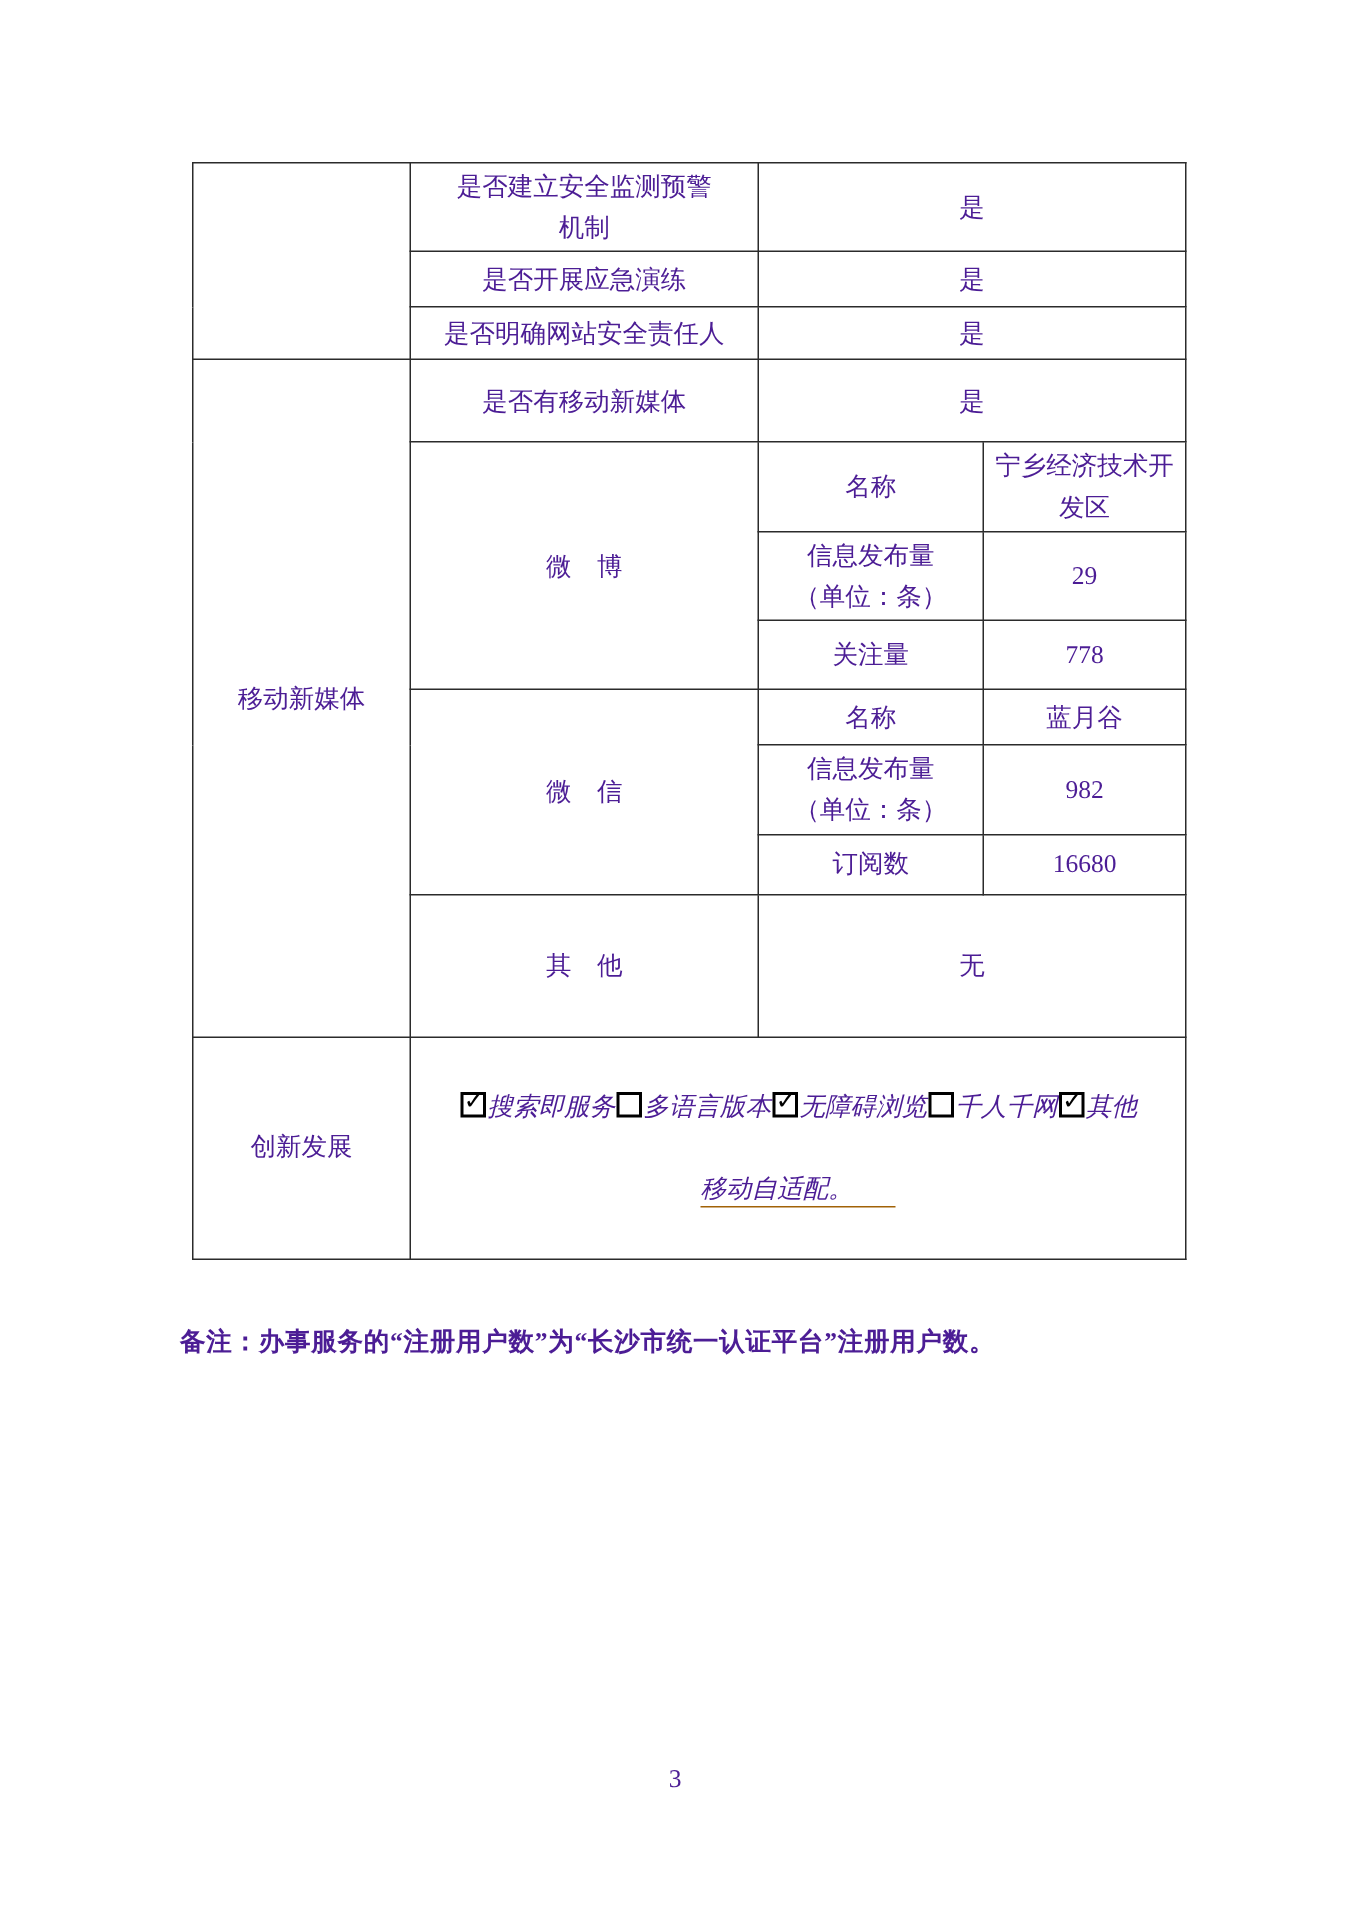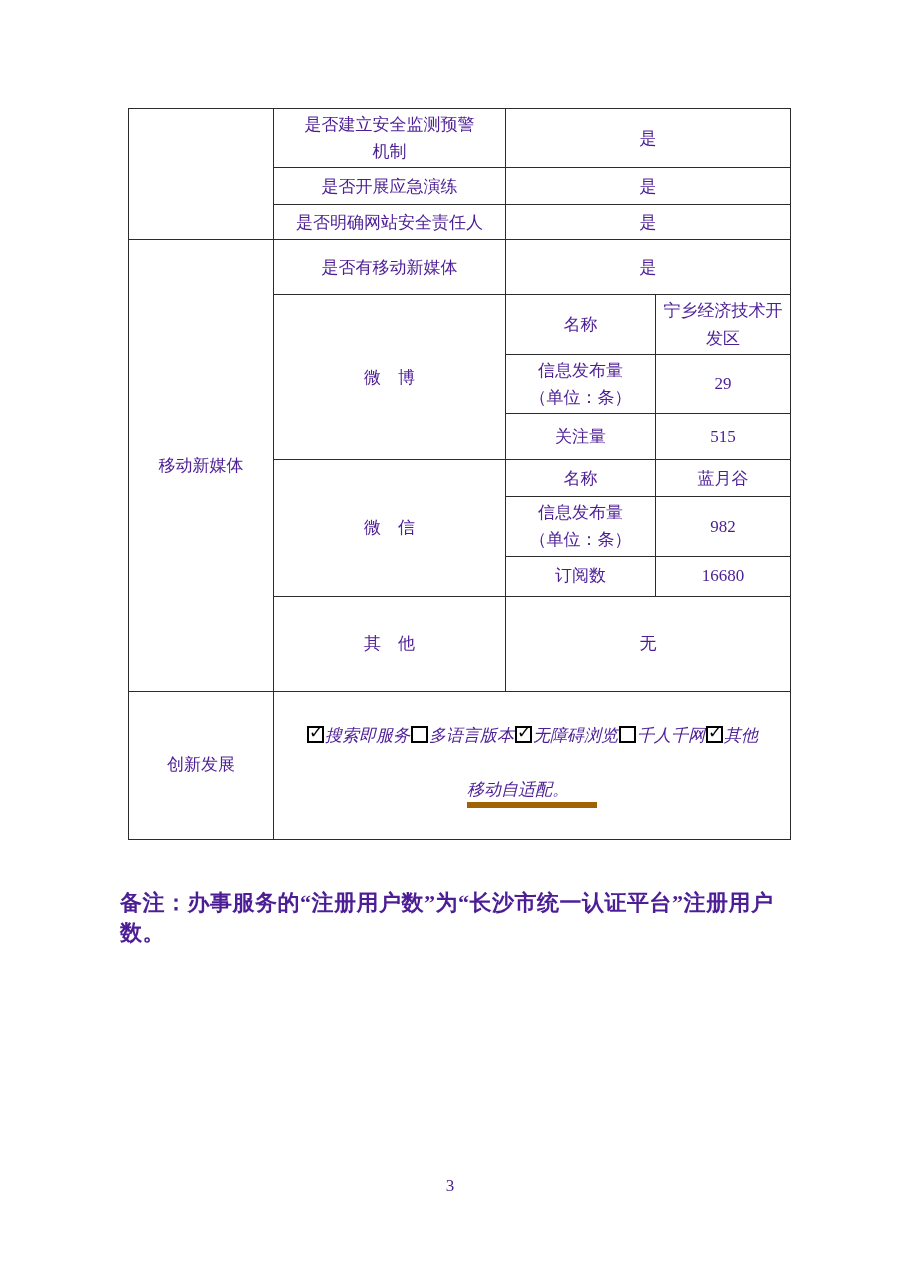--- a/index.html
+++ b/index.html
@@ -64,31 +64,31 @@
     content: "✓";
     position: absolute;
     left: 0px;
     top: -9px;
     font-size: 17px;
     font-weight: bold;
     font-family: "DejaVu Sans", sans-serif;
     color: #000;
   }
   .fill-answer {
-    border-bottom: 6px solid #a16207;
+    border-bottom: 1px solid #a16207;
     padding-right: 28px;
     line-height: 1.4;
     display: inline-block;
   }
   .note {
     position: absolute;
     left: 120px;
     top: 866px;
     width: 680px;
-    font-size: 22px;
+    font-size: 17px;
     font-weight: bold;
     letter-spacing: 0.5px;
   }
   .page-number {
     position: absolute;
     top: 1176px;
     left: 0;
     width: 100%;
     text-align: center;
     font-size: 17px;
@@ -133,21 +133,21 @@
       <td>名称</td>
       <td>宁乡经济技术开发区</td>
     </tr>
     <tr class="h54">
       <td>信息发布量
 （单位：条）</td>
       <td>29</td>
     </tr>
     <tr class="h46">
       <td>关注量</td>
-      <td>515</td>
+      <td>778</td>
     </tr>
     <tr class="h37">
       <td rowspan="3">微　信</td>
       <td>名称</td>
       <td>蓝月谷</td>
     </tr>
     <tr class="h55">
       <td>信息发布量
 （单位：条）</td>
       <td>982</td>

